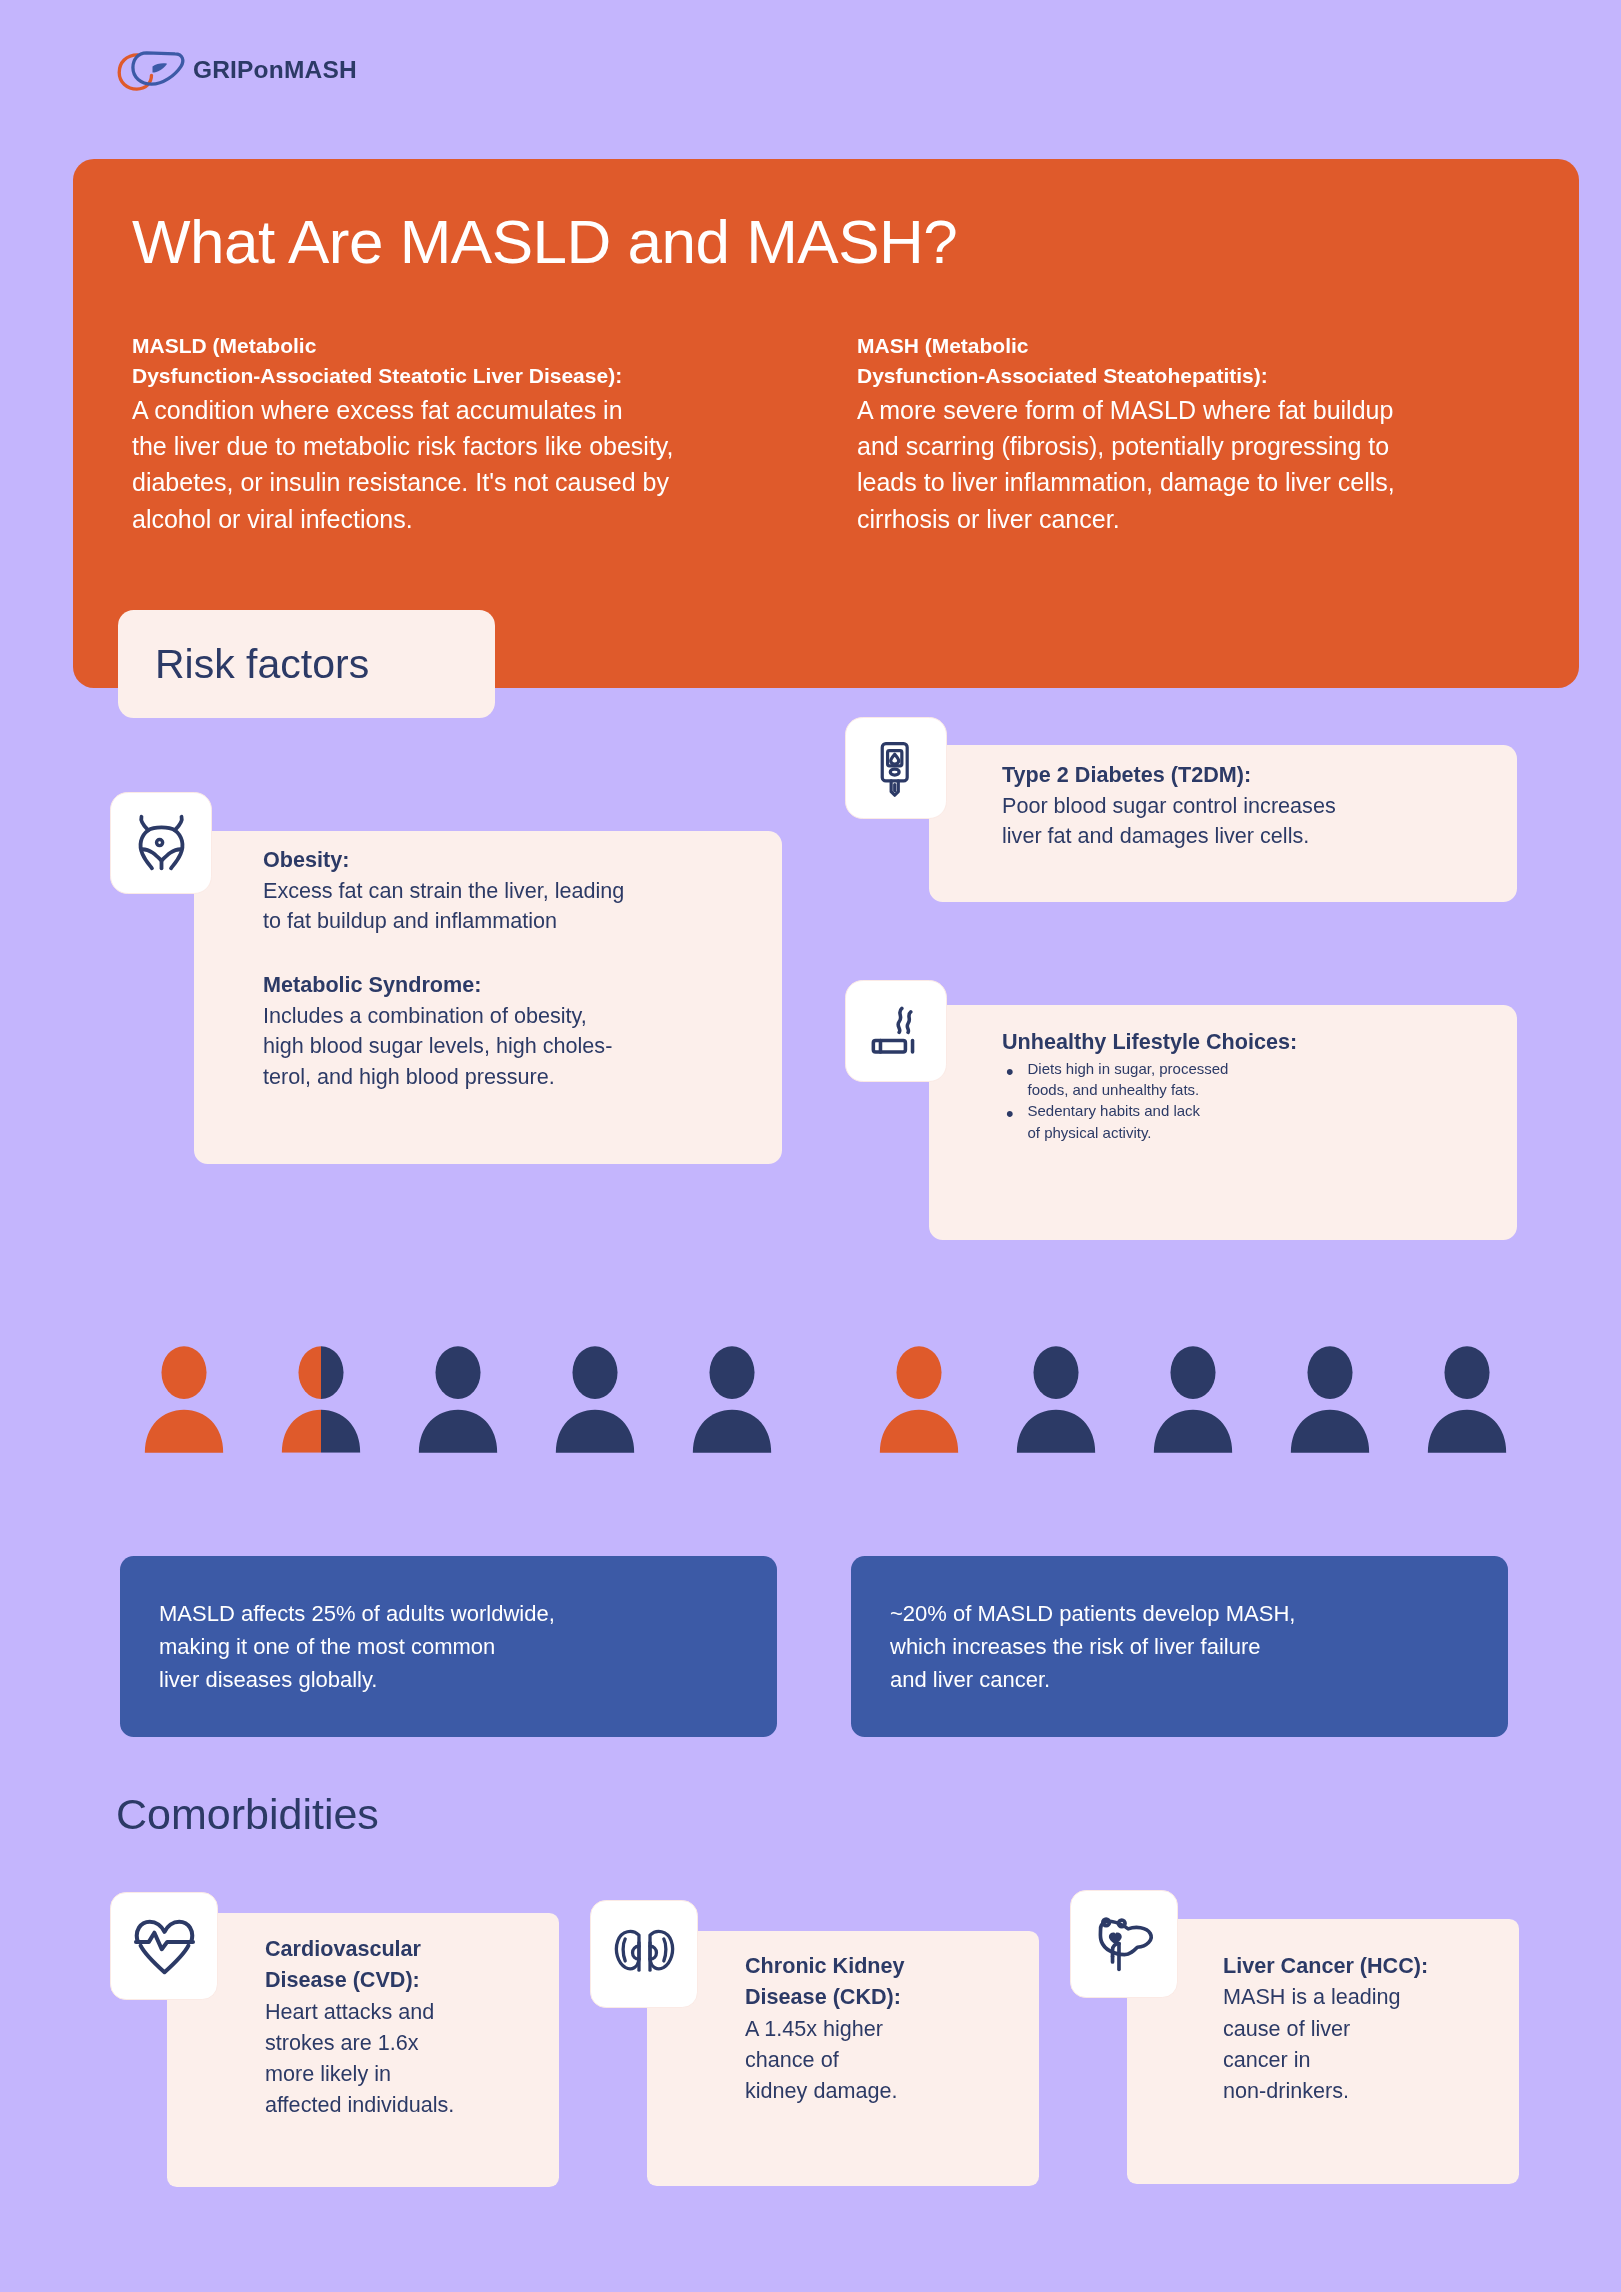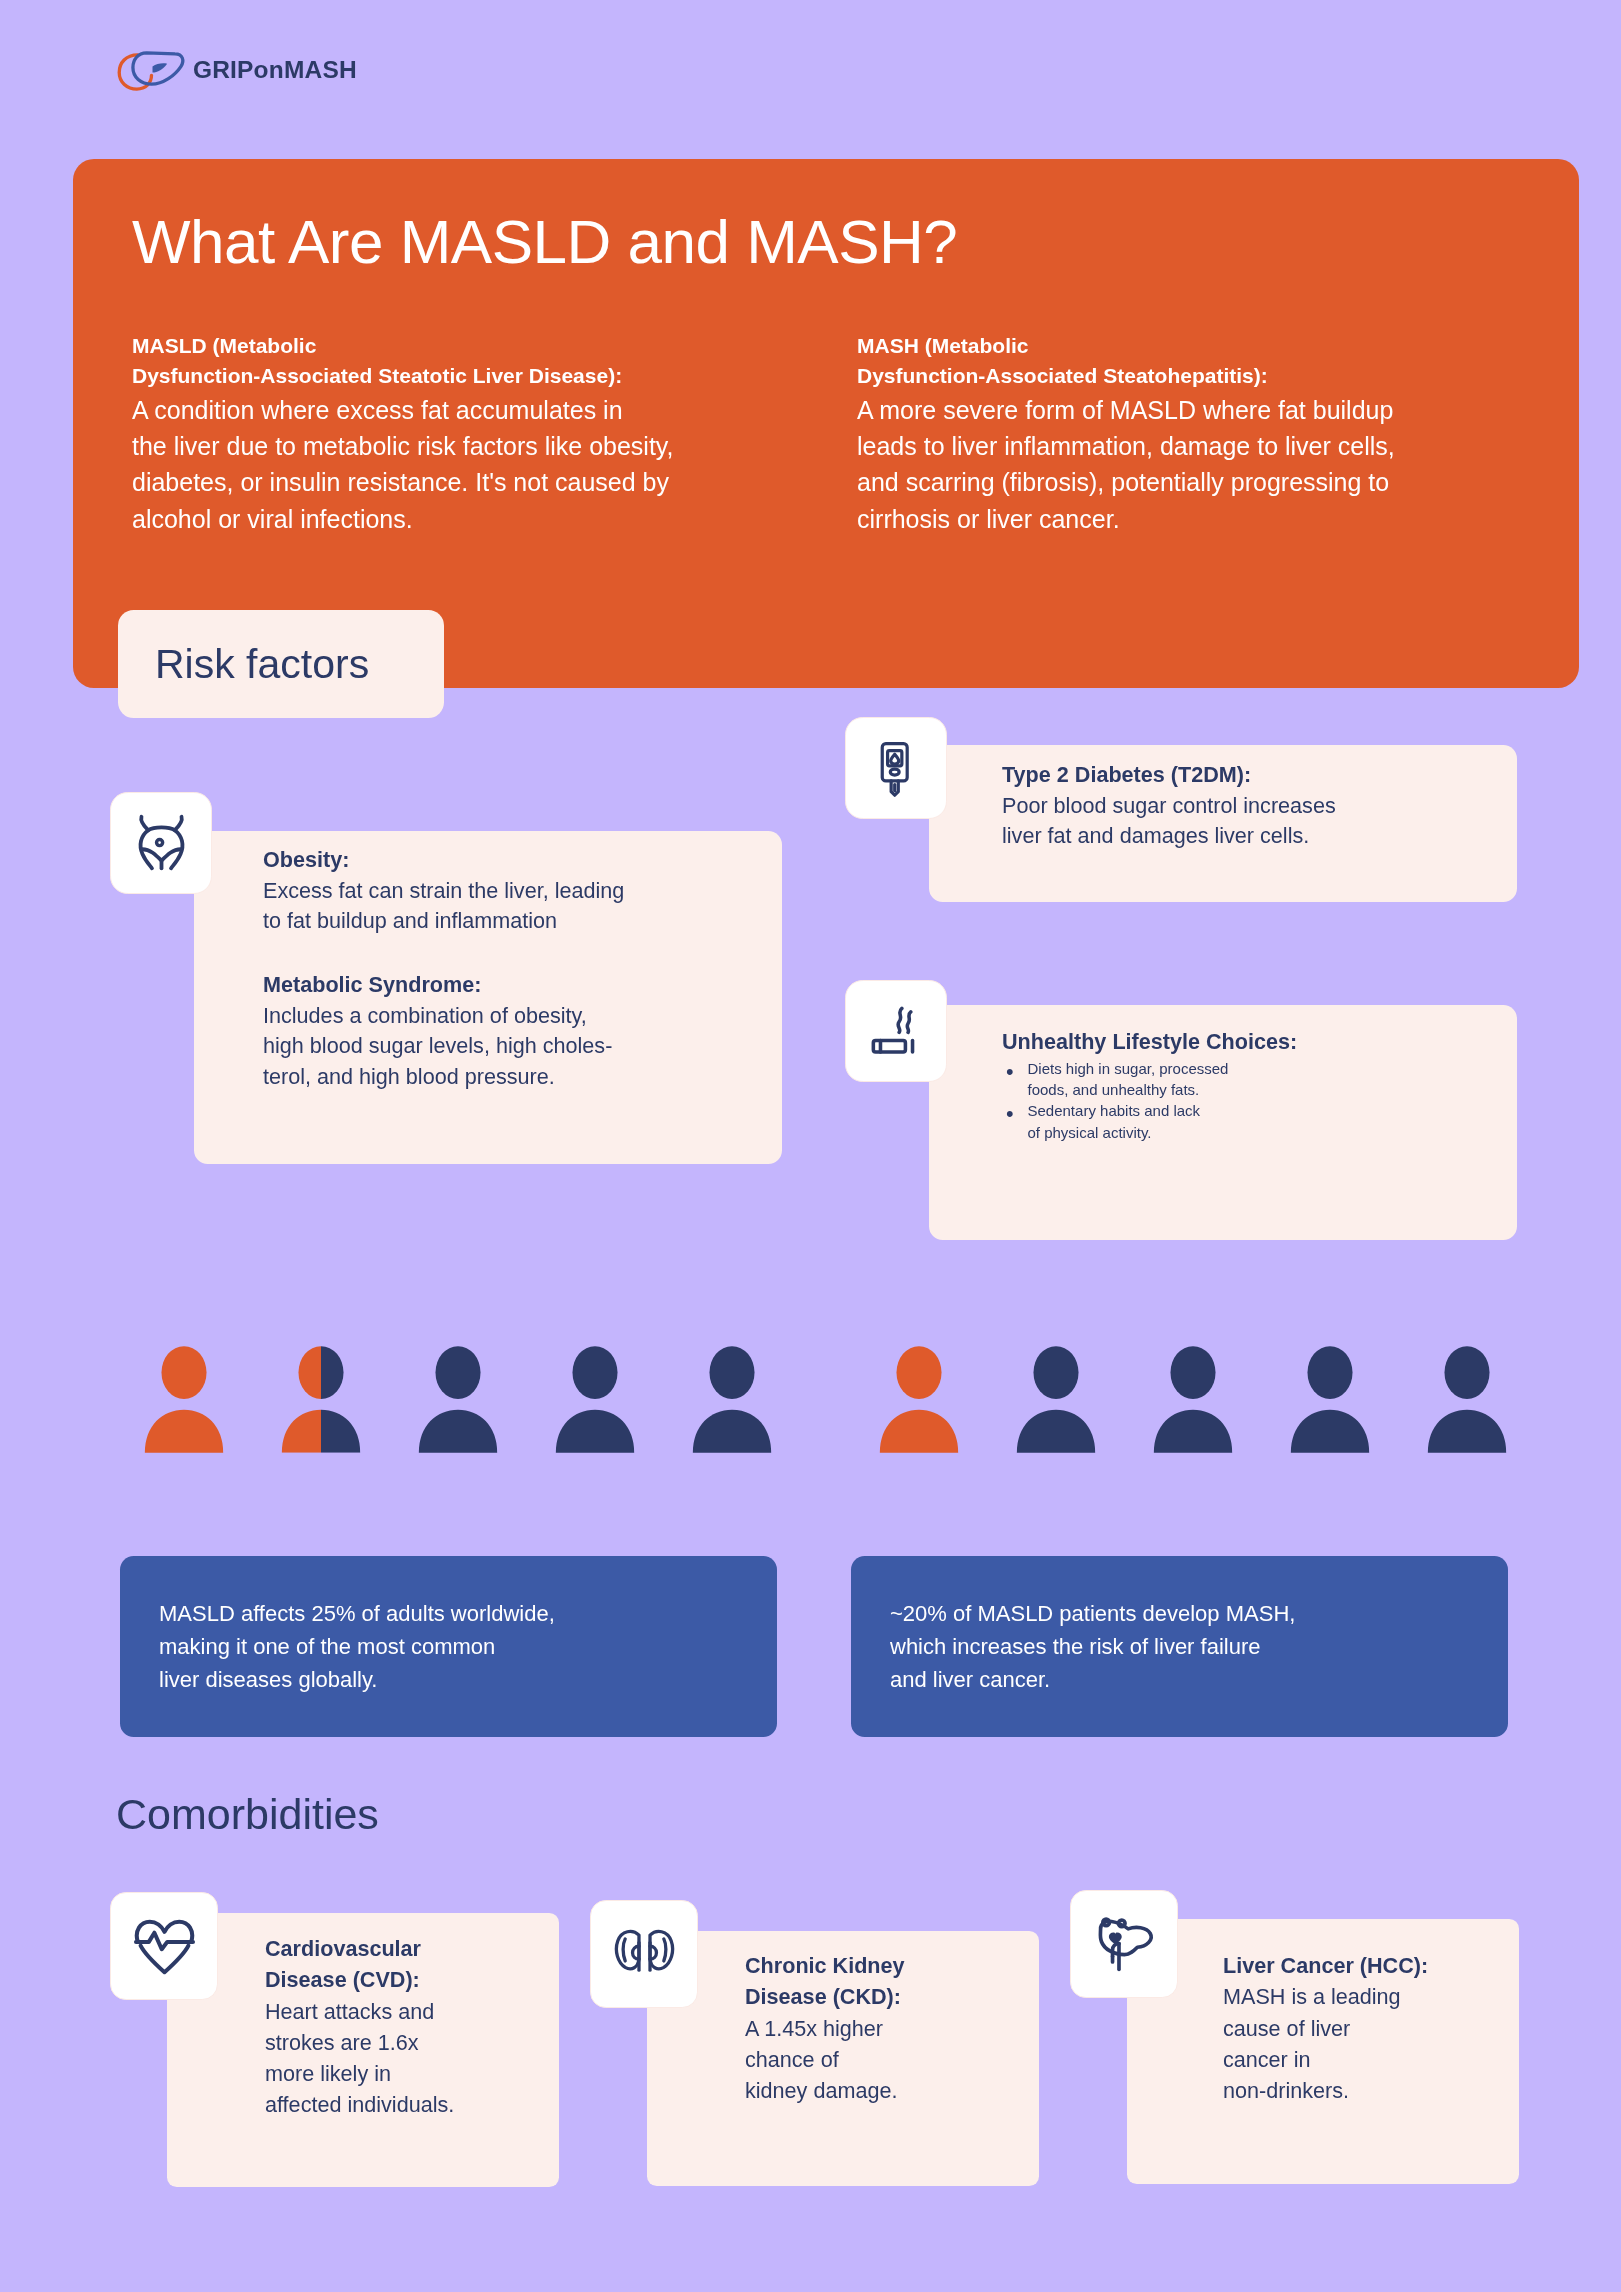--- a/index.html
+++ b/index.html
@@ -75,21 +75,21 @@
     font-weight: 400;
     color: #ffffff;
     line-height: 1.45;
   }
 
   
   .risk-pill {
     position: absolute;
     left: 118px;
     top: 610px;
-    width: 326px;
+    width: 377px;
     height: 108px;
     background: #FCEFEB;
     border-radius: 15.7px;
     display: flex;
     align-items: center;
   }
   .risk-pill span {
     font-size: 41px;
     color: #2C3A66;
     font-weight: 400;
@@ -219,22 +219,22 @@
         <div class="bold">Dysfunction-Associated Steatotic Liver Disease):</div>
         <div class="body">A condition where excess fat accumulates in</div>
         <div class="body">the liver due to metabolic risk factors like obesity,</div>
         <div class="body">diabetes, or insulin resistance. It's not caused by</div>
         <div class="body">alcohol or viral infections.</div>
       </div>
       <div class="hero-col">
         <div class="bold">MASH (Metabolic</div>
         <div class="bold">Dysfunction-Associated Steatohepatitis):</div>
         <div class="body">A more severe form of MASLD where fat buildup</div>
+        <div class="body">and scarring (fibrosis), potentially progressing to</div>
         <div class="body">leads to liver inflammation, damage to liver cells,</div>
-        <div class="body">and scarring (fibrosis), potentially progressing to</div>
         <div class="body">cirrhosis or liver cancer.</div>
       </div>
     </div>
   </div>
 
   <div class="risk-pill">
     <span>Risk factors</span>
   </div>
 
   <div class="rcard">

